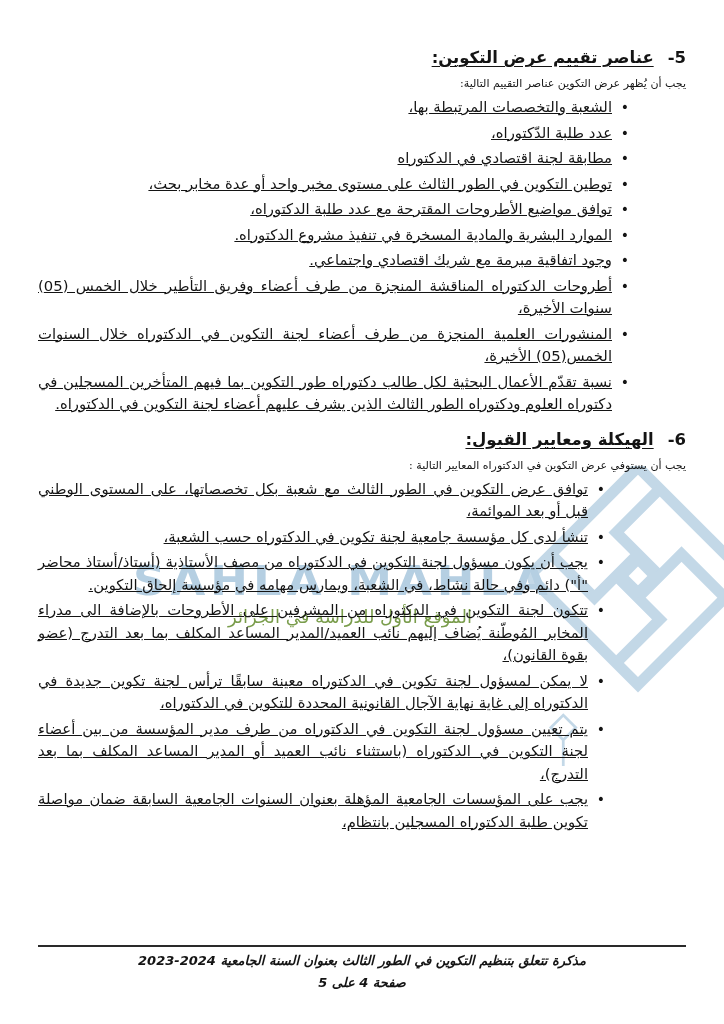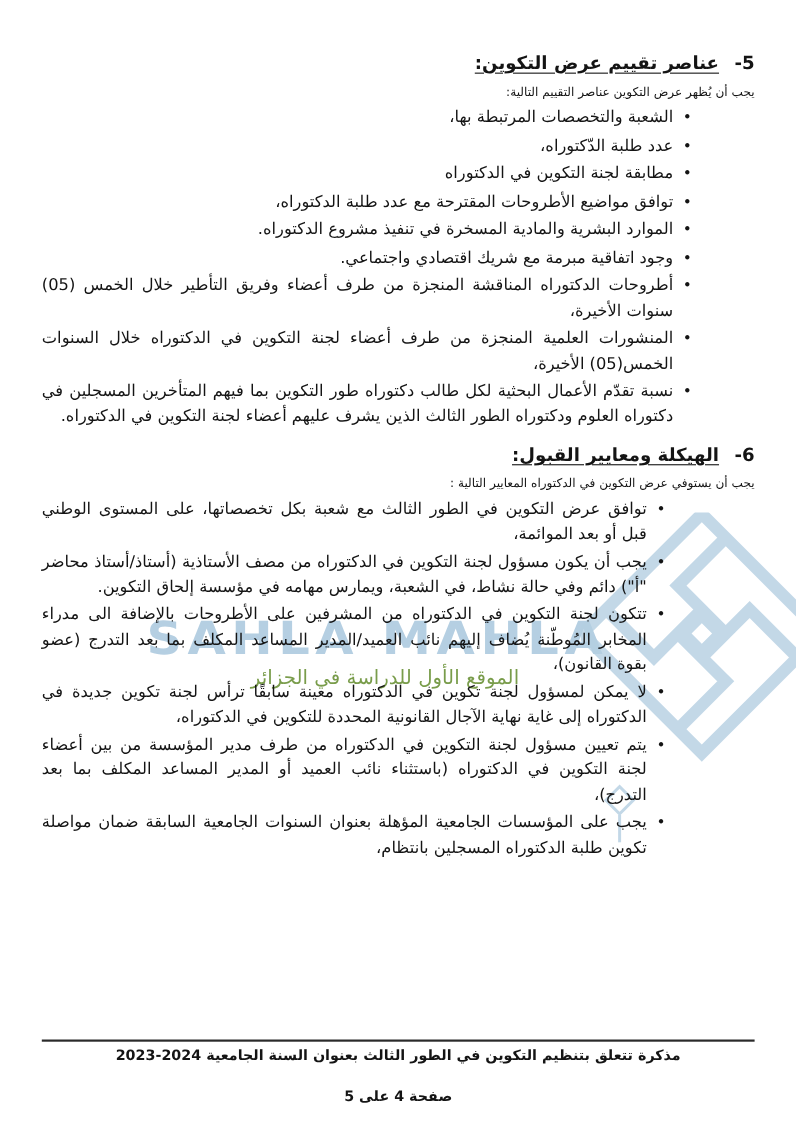--- a/index.html
+++ b/index.html
@@ -29,40 +29,40 @@
   .wm-logo { position:absolute; top:446px; left:528px; }
   
   .content { position:absolute; inset:0; z-index:1; padding:48px 38px 0 38px; }
   .sec-head {
     display:flex; gap:14px; align-items:baseline;
     font-size:16.5px; font-weight:bold;
     margin:0 0 10px 0;
   }
   .sec-head .ttl { text-decoration:underline; text-underline-offset:3px; }
   .intro { font-size:11px; margin:0 0 6px 0; }
-  ul.blist { list-style:none; margin:4px 0 14px 0; padding:0 56px 0 0; }
+  ul.blist { list-style:none; margin:4px 0 14px 0; padding:0 56px 0 0;text-decoration:underline; }
   ul.blist.second { padding-right:80px; }
   ul.blist li {
     position:relative; padding-right:18px; margin:0 0 3px 0;
     font-size:14.8px; line-height:22.5px;
     text-align:justify;
   }
   ul.blist li::before {
     content:"•"; position:absolute; right:1px; top:0;
     font-size:14px;
   }
   ul.blist li b { font-weight:bold; }
   
   .footer {
     position:absolute; top:945px; left:38px; right:38px; z-index:1;
     border-top:2px solid #2a2a2a;
     padding-top:5px; text-align:center;
-    font-weight:bold; font-size:13px; line-height:1.45;
+    font-weight:bold; font-size:13px; line-height:1.45;font-style:italic;
   }
-  .footer .l2 { margin-top:18px; }
+  .footer .l2 { margin-top:3px; }
 </style>
 </head>
 <body>
 
 <div class="page">
 
   <div class="watermark">
     <div class="wm-brand">SAHLA MAHLA</div>
     <div class="wm-tagline">الموقع الأول للدراسة في الجزائر</div>
     <svg class="wm-logo" width="220" height="300" viewBox="0 0 200 273" fill="none">
@@ -84,36 +84,38 @@
   <div class="content">
 
     <div class="sec-head">
       <span class="num">5-</span>
       <span class="ttl">عناصر تقييم عرض التكوين:</span>
     </div>
     <p class="intro">يجب أن يُظهر عرض التكوين عناصر التقييم التالية:</p>
     <ul class="blist first">
       <li><b></b> <span>الشعبة والتخصصات المرتبطة بها،</span></li>
       <li><b></b> <span>عدد طلبة الدّكتوراه،</span></li>
-      <li><b></b> <span>مطابقة لجنة التكوين في الدكتوراه</span></li>
+      <li><b></b> <span>مطابقة لجنة اقتصادي في الدكتوراه</span></li>
+      <li><b></b> <span>توطين التكوين في الطور الثالث على مستوى مخبر واحد أو عدة مخابر بحث،</span></li>
       <li><b></b> <span>توافق مواضيع الأطروحات المقترحة مع عدد طلبة الدكتوراه،</span></li>
       <li><b></b> <span>الموارد البشرية والمادية المسخرة في تنفيذ مشروع الدكتوراه.</span></li>
       <li><b></b> <span>وجود اتفاقية مبرمة مع شريك اقتصادي واجتماعي.</span></li>
       <li><b></b> <span>أطروحات الدكتوراه المناقشة المنجزة من طرف أعضاء وفريق التأطير خلال الخمس (05) سنوات الأخيرة،</span></li>
       <li><b></b> <span>المنشورات العلمية المنجزة من طرف أعضاء لجنة التكوين في الدكتوراه خلال السنوات الخمس(05) الأخيرة،</span></li>
       <li><b></b> <span>نسبة تقدّم الأعمال البحثية لكل طالب دكتوراه طور التكوين بما فيهم المتأخرين المسجلين في دكتوراه العلوم ودكتوراه الطور الثالث الذين يشرف عليهم أعضاء لجنة التكوين في الدكتوراه.</span></li>
     </ul>
 
     <div class="sec-head">
       <span class="num">6-</span>
       <span class="ttl">الهيكلة ومعايير القبول:</span>
     </div>
     <p class="intro">يجب أن يستوفي عرض التكوين في الدكتوراه المعايير التالية :</p>
     <ul class="blist second">
       <li><b></b> <span>توافق عرض التكوين في الطور الثالث مع شعبة بكل تخصصاتها، على المستوى الوطني قبل أو بعد الموائمة،</span></li>
+      <li><b></b> <span>تنشأ لدى كل مؤسسة جامعية لجنة تكوين في الدكتوراه حسب الشعبة،</span></li>
       <li><b></b> <span>يجب أن يكون مسؤول لجنة التكوين في الدكتوراه من مصف الأستاذية (أستاذ/أستاذ محاضر "أ") دائم وفي حالة نشاط، في الشعبة، ويمارس مهامه في مؤسسة إلحاق التكوين.</span></li>
       <li><b></b> <span>تتكون لجنة التكوين في الدكتوراه من المشرفين على الأطروحات بالإضافة الى مدراء المخابر المُوطّنة يُضاف إليهم نائب العميد/المدير المساعد المكلف بما بعد التدرج (عضو بقوة القانون)،</span></li>
       <li><b></b> <span>لا يمكن لمسؤول لجنة تكوين في الدكتوراه معينة سابقًا ترأس لجنة تكوين جديدة في الدكتوراه إلى غاية نهاية الآجال القانونية المحددة للتكوين في الدكتوراه،</span></li>
       <li><b></b> <span>يتم تعيين مسؤول لجنة التكوين في الدكتوراه من طرف مدير المؤسسة من بين أعضاء لجنة التكوين في الدكتوراه (باستثناء نائب العميد أو المدير المساعد المكلف بما بعد التدرج)،</span></li>
       <li><b></b> <span>يجب على المؤسسات الجامعية المؤهلة بعنوان السنوات الجامعية السابقة ضمان مواصلة تكوين طلبة الدكتوراه المسجلين بانتظام،</span></li>
     </ul>
   </div>
 
   <div class="footer">
     <div class="l1">مذكرة تتعلق بتنظيم التكوين في الطور الثالث بعنوان السنة الجامعية 2024-2023</div>

